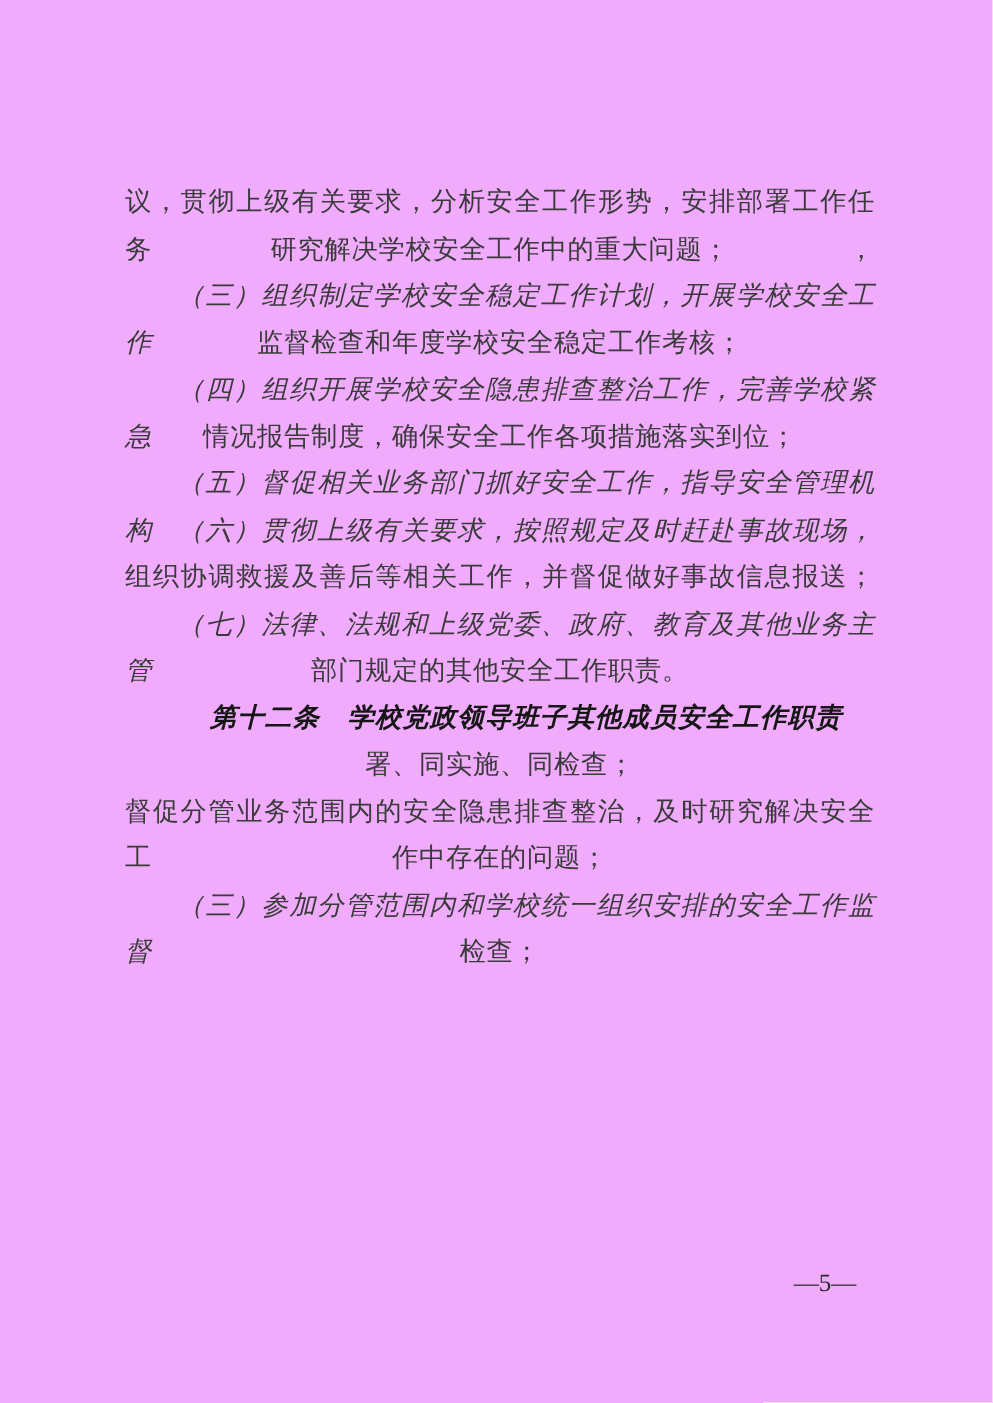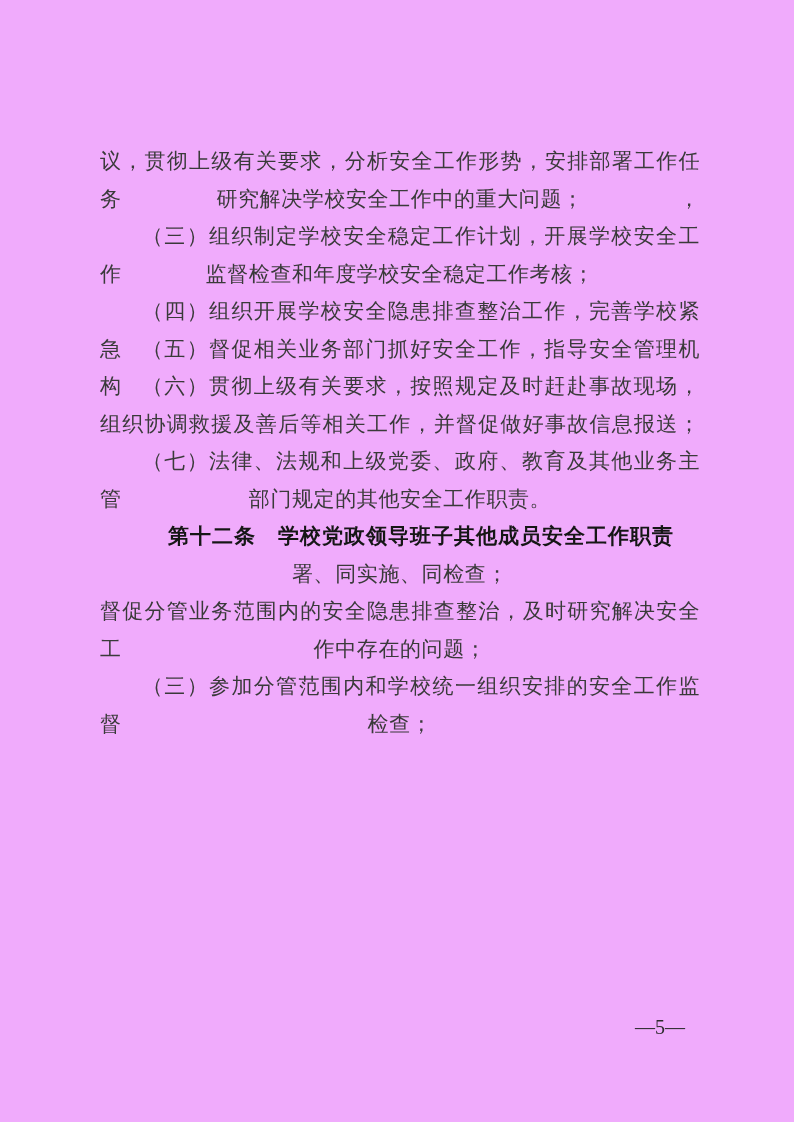--- a/index.html
+++ b/index.html
@@ -30,20 +30,21 @@
     white-space: nowrap;
     text-align: center;
   }
   .line.full {
     white-space: normal;
     text-align: justify;
     text-align-last: justify;
   }
   .line.indent {
     text-indent: 2em;
+    font-style: italic;
   }
   .line.heading {
     font-weight: bold;
     color: #161616;
     letter-spacing: 1px;
   }
   .page-number {
     position: absolute;
     top: 1014px;
     left: 620px;
@@ -58,20 +59,21 @@
 </head>
 <body>
 
 <div class="page">
   <div class="text-block">
     <div class="line full">议，贯彻上级有关要求，分析安全工作形势，安排部署工作任务，</div>
     <div class="line">研究解决学校安全工作中的重大问题；</div>
     <div class="line indent full">（三）组织制定学校安全稳定工作计划，开展学校安全工作</div>
     <div class="line">监督检查和年度学校安全稳定工作考核；</div>
     <div class="line indent full">（四）组织开展学校安全隐患排查整治工作，完善学校紧急</div>
+    <div class="line">情况报告制度，确保安全工作各项措施落实到位；</div>
     <div class="line indent full">（五）督促相关业务部门抓好安全工作，指导安全管理机构</div>
     <div class="line indent full">（六）贯彻上级有关要求，按照规定及时赶赴事故现场，</div>
     <div class="line full">组织协调救援及善后等相关工作，并督促做好事故信息报送；</div>
     <div class="line indent full">（七）法律、法规和上级党委、政府、教育及其他业务主管</div>
     <div class="line">部门规定的其他安全工作职责。</div>
     <div class="line indent heading">第十二条　学校党政领导班子其他成员安全工作职责</div>
     <div class="line">署、同实施、同检查；</div>
     <div class="line full">督促分管业务范围内的安全隐患排查整治，及时研究解决安全工</div>
     <div class="line">作中存在的问题；</div>
     <div class="line indent full">（三）参加分管范围内和学校统一组织安排的安全工作监督</div>

